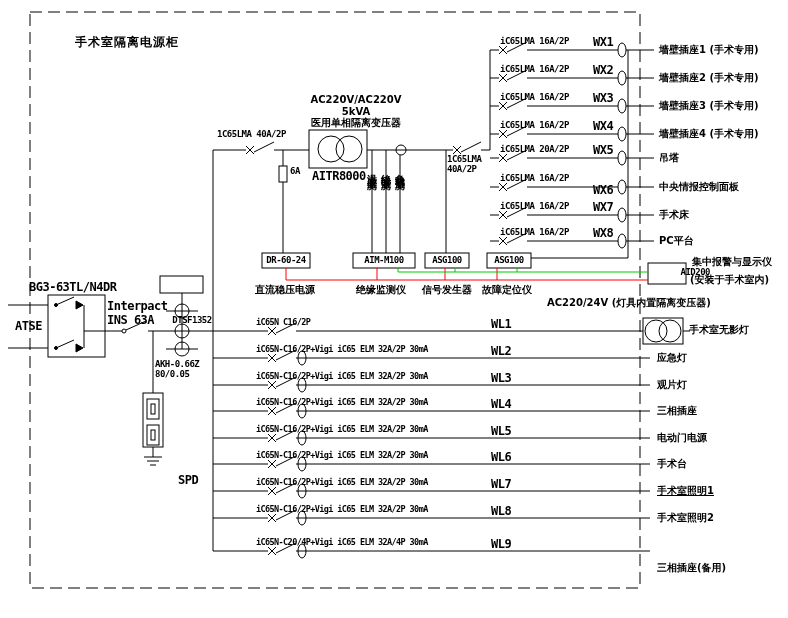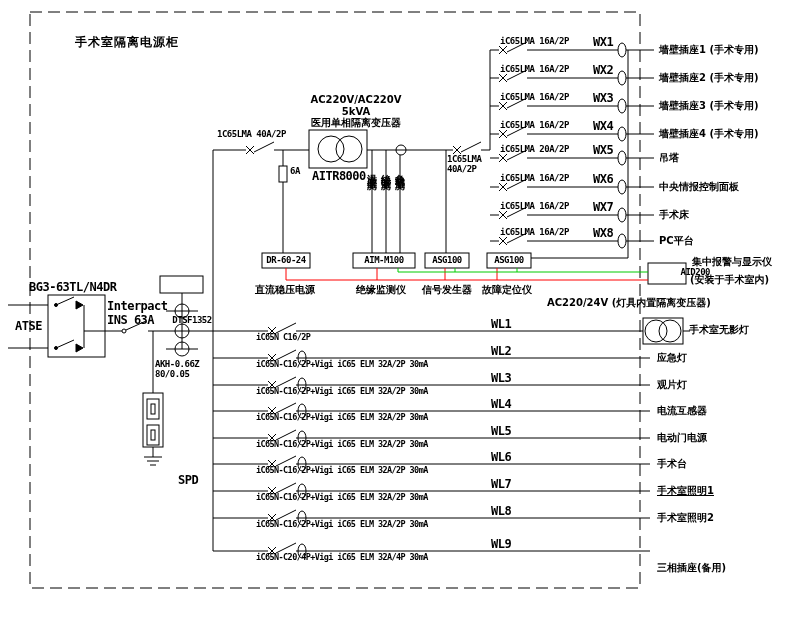--- a/index.html
+++ b/index.html
@@ -4,21 +4,21 @@
 <style>
   html,body{margin:0;padding:0;background:#ffffff;}
   #canvas{position:relative;width:788px;height:618px;background:#ffffff;overflow:hidden;
           font-family:"DejaVu Sans",sans-serif;}
   svg{position:absolute;left:0;top:0;}
   .t{position:absolute;color:#000;white-space:pre-line;line-height:1.15;}
   .zh{font-family:"DejaVu Sans",sans-serif;font-weight:bold;font-size:10px;}
   .zh12{font-family:"DejaVu Sans",sans-serif;font-weight:bold;font-size:12px;letter-spacing:1px;}
   .code{font-family:"DejaVu Sans Mono",monospace;font-weight:bold;font-size:12px;letter-spacing:-0.5px;}
   .code9{font-family:"DejaVu Sans Mono",monospace;font-weight:bold;font-size:9px;letter-spacing:-0.5px;}
-  .code85{font-family:"DejaVu Sans Mono",monospace;font-weight:bold;font-size:8.5px;letter-spacing:-0.6px;margin-top:15px;}
+  .code85{font-family:"DejaVu Sans Mono",monospace;font-weight:bold;font-size:8.5px;letter-spacing:-0.6px;}
   .ctr{text-align:center;}
   .vcol{writing-mode:vertical-rl;text-orientation:upright;letter-spacing:2px;
         font-family:"DejaVu Sans",sans-serif;font-weight:bold;font-size:10px;}
 </style>
 </head>
 <body>
 
 <div id="canvas">
 
 <svg width="788" height="618" viewBox="0 0 788 618" fill="none" stroke="#000" stroke-width="1">
@@ -275,21 +275,21 @@
   <div class="t code" style="left:593px;top:120px;">WX4</div>
   <div class="t zh" style="left:659px;top:128px;">墙壁插座4 (手术专用)</div>
 </div>
 <div>
   <div class="t code9" style="left:500px;top:144px;">iC65LMA 20A/2P</div>
   <div class="t code" style="left:593px;top:144px;">WX5</div>
   <div class="t zh" style="left:659px;top:152px;">吊塔</div>
 </div>
 <div>
   <div class="t code9" style="left:500px;top:173px;">iC65LMA 16A/2P</div>
-  <div class="t code" style="left:593px;top:173px;">WX6</div>
+  <div class="t code" style="left:593px;top:184px;">WX6</div>
   <div class="t zh" style="left:659px;top:181px;">中央情报控制面板</div>
 </div>
 <div>
   <div class="t code9" style="left:500px;top:201px;">iC65LMA 16A/2P</div>
   <div class="t code" style="left:593px;top:201px;">WX7</div>
   <div class="t zh" style="left:659px;top:209px;">手术床</div>
 </div>
 <div>
   <div class="t code9" style="left:500px;top:227px;">iC65LMA 16A/2P</div>
   <div class="t code" style="left:593px;top:227px;">WX8</div>
@@ -307,21 +307,21 @@
   <div class="t zh" style="left:657px;top:352px;">应急灯</div>
 </div>
 <div>
   <div class="t code85" style="left:256px;top:372px;">iC65N-C16/2P+Vigi iC65 ELM 32A/2P 30mA</div>
   <div class="t code" style="left:491px;top:372px;">WL3</div>
   <div class="t zh" style="left:657px;top:379px;">观片灯</div>
 </div>
 <div>
   <div class="t code85" style="left:256px;top:398px;">iC65N-C16/2P+Vigi iC65 ELM 32A/2P 30mA</div>
   <div class="t code" style="left:491px;top:398px;">WL4</div>
-  <div class="t zh" style="left:657px;top:405px;">电流互感器</div>
+  <div class="t zh" style="left:657px;top:405px;">三相插座</div>
 </div>
 <div>
   <div class="t code85" style="left:256px;top:425px;">iC65N-C16/2P+Vigi iC65 ELM 32A/2P 30mA</div>
   <div class="t code" style="left:491px;top:425px;">WL5</div>
   <div class="t zh" style="left:657px;top:432px;">电动门电源</div>
 </div>
 <div>
   <div class="t code85" style="left:256px;top:451px;">iC65N-C16/2P+Vigi iC65 ELM 32A/2P 30mA</div>
   <div class="t code" style="left:491px;top:451px;">WL6</div>
   <div class="t zh" style="left:657px;top:458px;">手术台</div>

